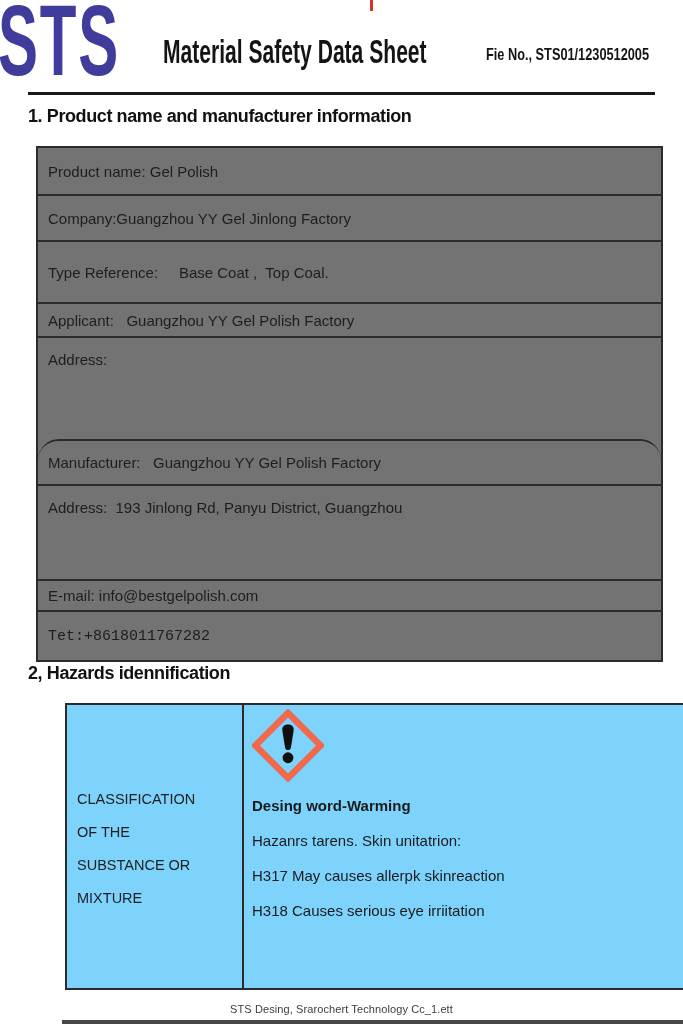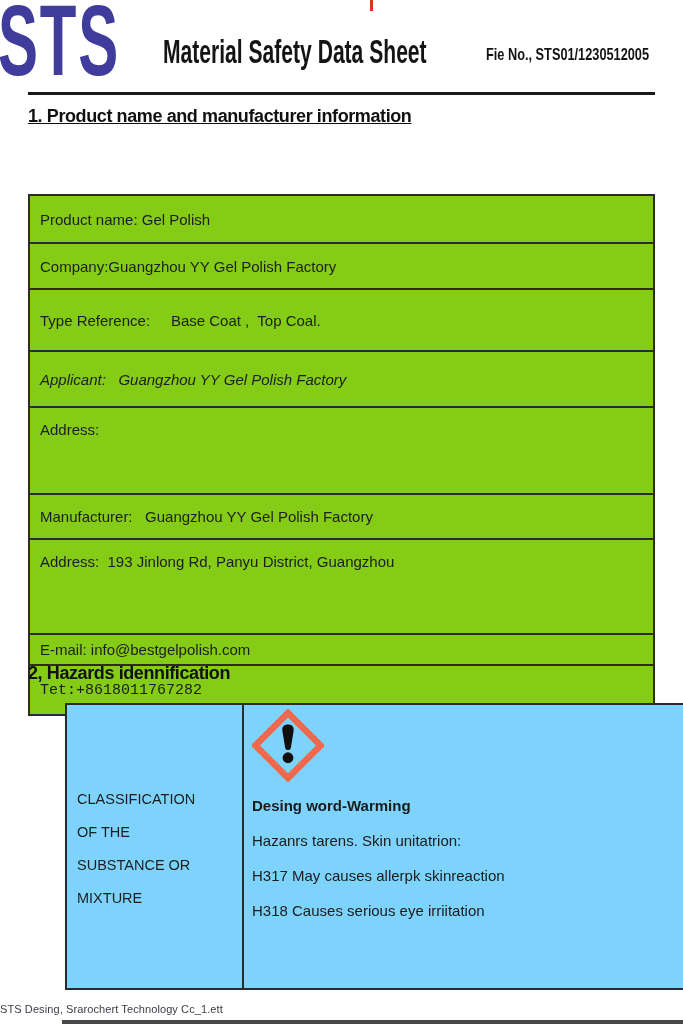--- a/index.html
+++ b/index.html
@@ -35,27 +35,27 @@
     font-size:17px;font-weight:bold;color:#141414;line-height:1.1;
     transform:scaleX(0.75);transform-origin:left top;white-space:nowrap;
   }
   .header-rule{position:absolute;left:28px;top:92px;width:627px;height:3px;background:#191919;}
 
   
   .sec-heading{
     position:absolute;left:28px;font-size:18px;font-weight:bold;
     letter-spacing:-0.4px;color:#111;white-space:nowrap;
   }
-  #sec1-heading{top:106px;text-decoration:underline;}
+  #sec1-heading{top:106px;}
   #sec2-heading{top:663px;}
 
   
   .info-table{
-    position:absolute;left:28px;top:146px;width:627px;
-    border:2px solid var(--border-color);background:#84cc16;margin-top:48px;
+    position:absolute;left:36px;top:146px;width:627px;
+    border:2px solid var(--border-color);background:#737373;
   }
   .t1row{
     display:flex;align-items:center;
     border-top:2px solid var(--border-color);
     font-size:15px;color:#1e1e1e;
   }
   .t1row:first-child{border-top:none;}
   .t1row .rowtext{padding-left:10px;white-space:pre-wrap;}
   .t1row.tall{align-items:flex-start;}
   .t1row.tall .rowtext{padding-top:13px;}
@@ -71,21 +71,21 @@
   }
   .clsline{line-height:33px;white-space:nowrap;}
   .haz-right{flex:1;position:relative;padding:4px 0 0 8px;}
   .ghs-diamond{display:block;}
   .haz-lines{margin-top:6px;}
   .hline{font-size:15px;line-height:35px;color:#1b1b1b;white-space:pre-wrap;}
   .hline.bold{font-weight:bold;}
 
   
   .footer-line{
-    position:absolute;left:0;top:1003px;width:683px;text-align:left;
+    position:absolute;left:0;top:1003px;width:683px;text-align:center;
     font-size:11px;color:#3c3c46;letter-spacing:0.1px;
   }
   .cutoff-bar{
     position:absolute;left:62px;top:1020px;width:621px;height:4px;
     background:#474747;
   }
 </style>
 </head>
 <body>
 
@@ -98,32 +98,32 @@
   <div class="file-no">Fie No., STS01/1230512005</div>
   <div class="header-rule"></div>
 
   <div class="sec-heading" id="sec1-heading">1. Product name and manufacturer information</div>
 
   <div class="info-table" id="table1">
       <div class="t1row" style="height: 46px;">
     <span class="rowtext">Product name: Gel Polish</span>
   </div>
       <div class="t1row" style="height: 46px;">
-    <span class="rowtext">Company:Guangzhou YY Gel Polish Factory</span>
+    <span class="rowtext">Company:Guangzhou YY Gel Jinlong Factory</span>
   </div>
       <div class="t1row" style="height: 62px;">
     <span class="rowtext">Type Reference:     Base Coat ,  Top Coal.</span>
   </div>
-      <div class="t1row" style="height: 56px; font-style: italic;">
+      <div class="t1row" style="height: 34px;">
     <span class="rowtext">Applicant:   Guangzhou YY Gel Polish Factory</span>
   </div>
-      <div class="t1row tall" style="height: 87px;">
+      <div class="t1row tall" style="height: 103px;">
     <span class="rowtext">Address:</span>
   </div>
-      <div class="t1row" style="height: 45px;">
+      <div class="t1row" style="height: 45px; border-radius: 21px;">
     <span class="rowtext">Manufacturer:   Guangzhou YY Gel Polish Factory</span>
   </div>
       <div class="t1row tall" style="height: 95px;">
     <span class="rowtext">Address:  193 Jinlong Rd, Panyu District, Guangzhou</span>
   </div>
       <div class="t1row" style="height: 31px;">
     <span class="rowtext">E-mail: info@bestgelpolish.com</span>
   </div>
       <div class="t1row" style="height: 50px; font-family: Liberation Mono, monospace;">
     <span class="rowtext">Tet:+8618011767282</span>

